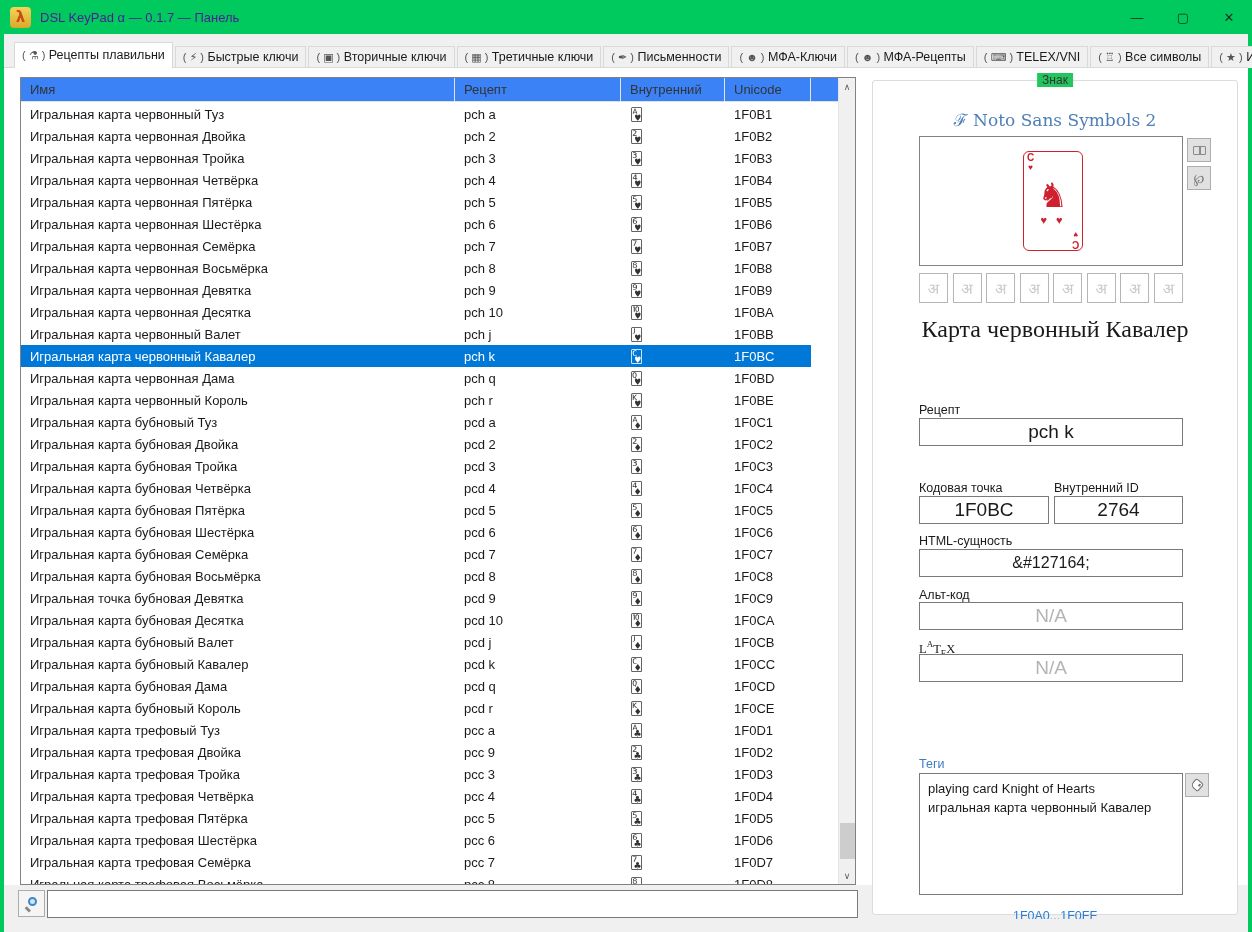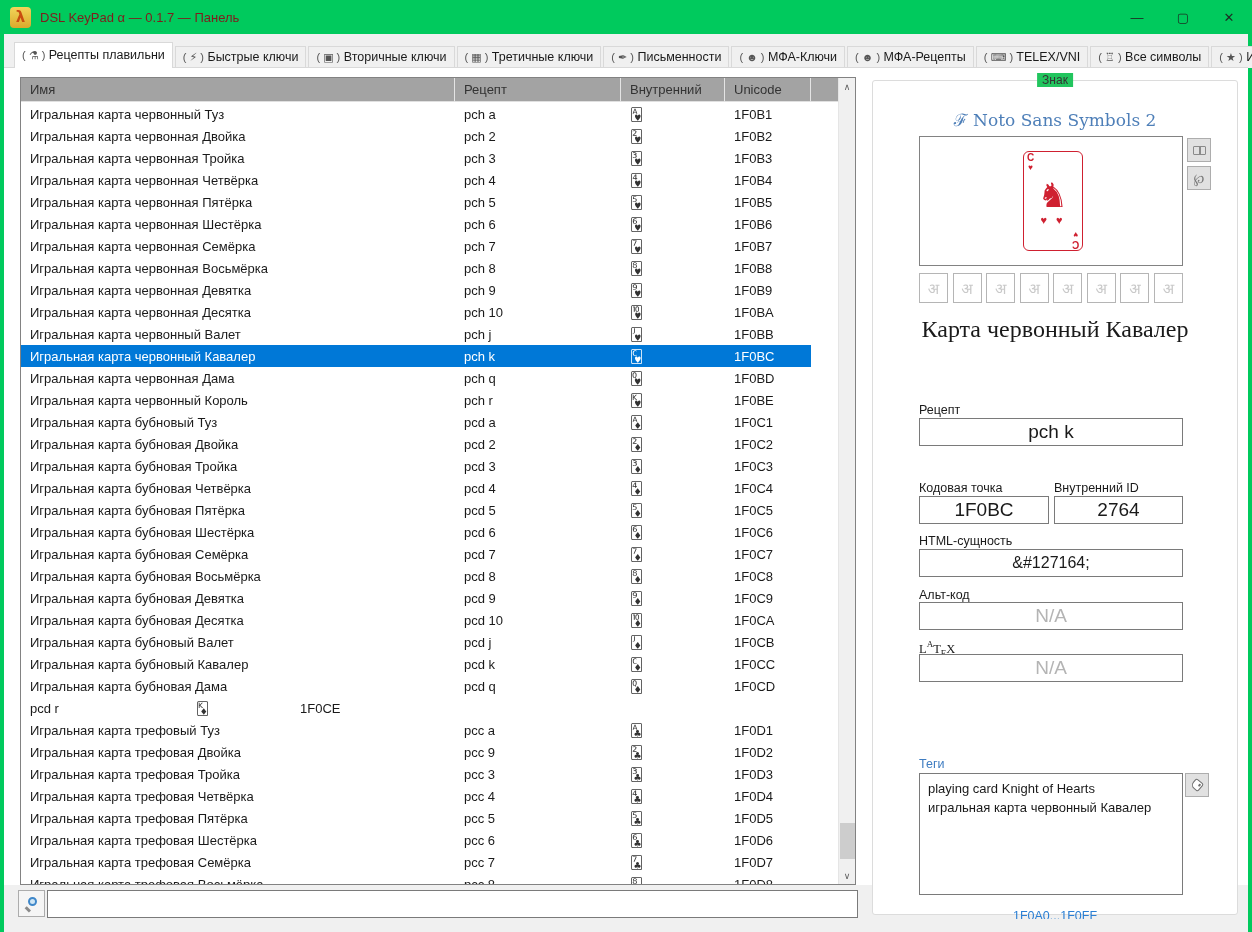--- a/index.html
+++ b/index.html
@@ -2,36 +2,36 @@
 <html><head>
 <meta charset="utf-8">
 <style>
   * { margin:0; padding:0; box-sizing:border-box; }
   html,body { width:1252px; height:932px; }
   body { font-family:"Liberation Sans","DejaVu Sans",sans-serif; font-size:13px; color:#1a1a1a; background:#00CA5D; position:relative; overflow:hidden; }
 
   
   .titlebar { position:absolute; top:0; left:0; width:1252px; height:34px; background:#00CA5D; display:flex; align-items:center; }
   .app-icon { width:21px; height:21px; margin-left:10px; background:linear-gradient(#f3d55a,#d9a92c); border-radius:4px; color:#c therein; display:flex; align-items:center; justify-content:center; font-weight:bold; color:#c94d10; font-size:15px; font-family:"DejaVu Sans",sans-serif; }
-  .title-text { margin-left:9px; font-size:13px; color:#7f1d1d; }
+  .title-text { margin-left:9px; font-size:13px; color:#4c1d95; }
   .win-controls { position:absolute; right:0; top:0; height:34px; display:flex; }
   .win-btn { width:46px; height:34px; display:flex; align-items:center; justify-content:center; color:#1d2b22; font-size:13px; }
   .client { position:absolute; left:4px; top:34px; width:1244px; height:886px; background:#f0f0f0; }
 
   
   .tabbar { position:absolute; left:10px; top:8px; display:flex; align-items:flex-end; height:26px; }
   .tab { border:1px solid #d9d9d9; border-bottom:none; background:#f0f0f0; padding:3px 7px 4px 7px; font-size:12.5px; white-space:nowrap; margin-right:2px; color:#1a1a1a; }
   .tab .ticon { color:#555; font-size:11px; }
   .tab.active { background:#ffffff; padding-top:5px; padding-bottom:6px; position:relative; z-index:3; }
   .page { position:absolute; left:0px; top:33px; width:1244px; height:818px; background:#ffffff; border-top:1px solid #d9d9d9; }
   .bottom-strip { position:absolute; left:0; top:851px; width:1244px; height:35px; background:#f0f0f0; }
 
   
   .grid { position:absolute; left:16px; top:9px; width:836px; height:808px; border:1px solid #828282; background:#fff; overflow:hidden; }
-  .grid-header { display:flex; height:24px; border-bottom:1px solid #e0e0e0; background:#a3a3a3; }
+  .grid-header { display:flex; height:24px; border-bottom:1px solid #e0e0e0; background:#3b82f6; }
   .gh-cell { font-size:13px; color:#333; padding:4px 0 0 9px; border-right:1px solid #e4e4e4; height:24px; }
   .c-name{width:434px;} .c-recipe{width:166px;} .c-glyph{width:104px;} .c-uni{width:86px;} .c-fill{flex:1;border-right:none;}
   .grid-body { position:absolute; top:25px; left:0; width:817px; height:783px; overflow:hidden; }
   .row { display:flex; height:22px; align-items:center; width:790px; }
   .row > div { padding-left:9px; overflow:hidden; white-space:nowrap; }
   .row .cell-glyph { font-size:13px; color:#333; }
   .row.selected { background:#0078D7; color:#fff; }
   .row.selected .cell-glyph { color:#fff; }
 
   
@@ -240,21 +240,21 @@
             <div class="c-glyph cell-glyph">🃇</div>
             <div class="c-uni cell-uni">1F0C7</div>
           </div>
           <div class="row">
             <div class="c-name cell-name">Игральная карта бубновая Восьмёрка</div>
             <div class="c-recipe cell-recipe">pcd 8</div>
             <div class="c-glyph cell-glyph">🃈</div>
             <div class="c-uni cell-uni">1F0C8</div>
           </div>
           <div class="row">
-            <div class="c-name cell-name">Игральная карта бубновая Девятка</div>
+            <div class="c-name cell-name">Игральная точка бубновая Девятка</div>
             <div class="c-recipe cell-recipe">pcd 9</div>
             <div class="c-glyph cell-glyph">🃉</div>
             <div class="c-uni cell-uni">1F0C9</div>
           </div>
           <div class="row">
             <div class="c-name cell-name">Игральная карта бубновая Десятка</div>
             <div class="c-recipe cell-recipe">pcd 10</div>
             <div class="c-glyph cell-glyph">🃊</div>
             <div class="c-uni cell-uni">1F0CA</div>
           </div>
@@ -270,20 +270,21 @@
             <div class="c-glyph cell-glyph">🃌</div>
             <div class="c-uni cell-uni">1F0CC</div>
           </div>
           <div class="row">
             <div class="c-name cell-name">Игральная карта бубновая Дама</div>
             <div class="c-recipe cell-recipe">pcd q</div>
             <div class="c-glyph cell-glyph">🃍</div>
             <div class="c-uni cell-uni">1F0CD</div>
           </div>
           <div class="row">
+            <div class="c-name cell-name">Игральная карта бубновый Король</div>
             <div class="c-recipe cell-recipe">pcd r</div>
             <div class="c-glyph cell-glyph">🃎</div>
             <div class="c-uni cell-uni">1F0CE</div>
           </div>
           <div class="row">
             <div class="c-name cell-name">Игральная карта трефовый Туз</div>
             <div class="c-recipe cell-recipe">pcc a</div>
             <div class="c-glyph cell-glyph">🃑</div>
             <div class="c-uni cell-uni">1F0D1</div>
           </div>

